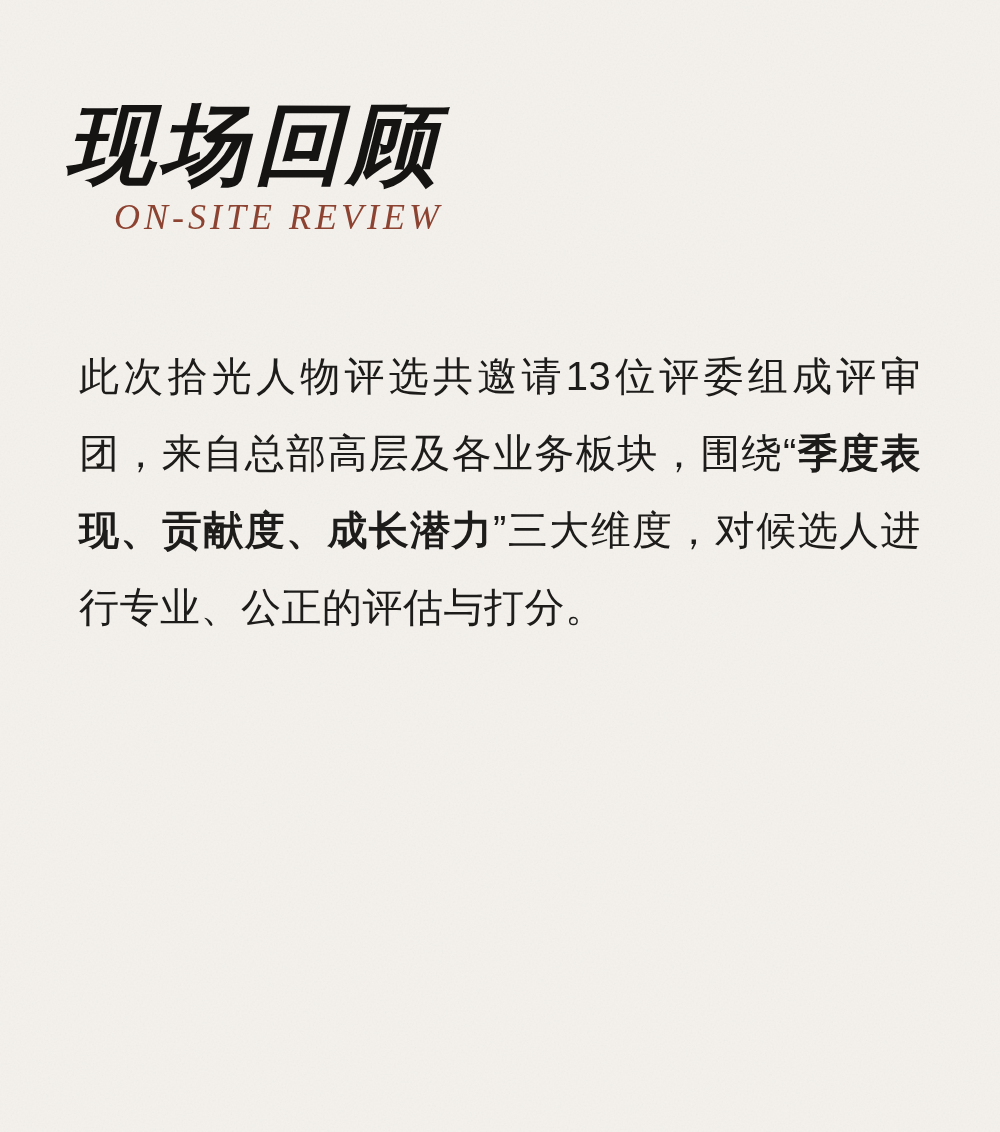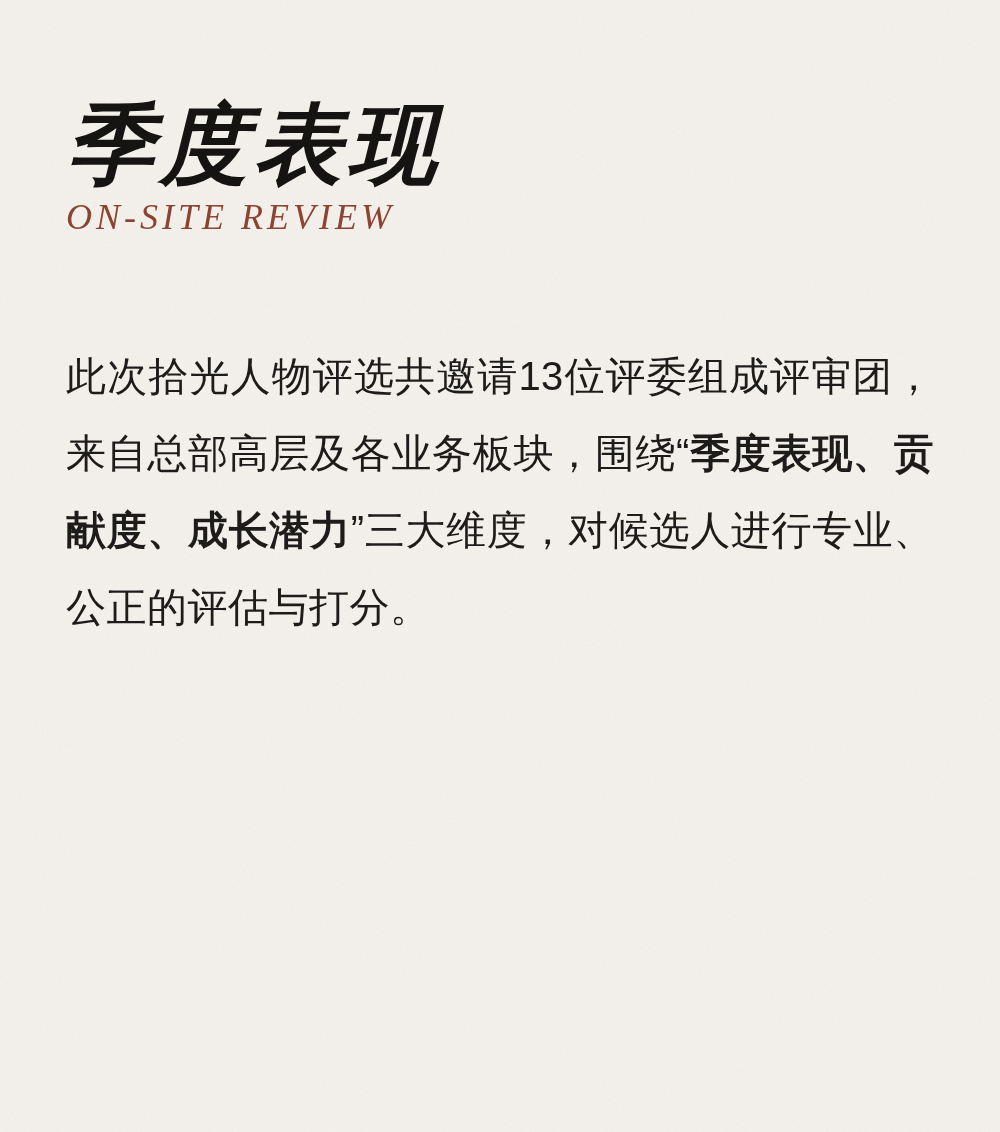--- a/index.html
+++ b/index.html
@@ -38,31 +38,32 @@
   }
   .subtitle {
     font-family: "Liberation Serif", "DejaVu Serif", serif;
     font-style: italic;
     font-weight: 400;
     font-size: 36px;
     line-height: 1.1;
     color: #8d4331;
     letter-spacing: 4px;
     margin-top: 8px;
+    margin-left: 48px;
   }
   .content {
     margin-top: 100px;
   }
   .content p {
     font-size: 40px;
     line-height: 77px;
     color: #1d1c1a;
     text-align: justify;
     text-justify: inter-ideograph;
-    margin: 0;
+    margin: 13px;
     letter-spacing: 0.5px;
   }
   .content p + p {
     margin-top: 95px;
   }
   .b {
     font-weight: 700;
   }
 </style>
 </head>
@@ -74,20 +75,20 @@
     <feColorMatrix type="saturate" values="0"></feColorMatrix>
     <feComponentTransfer>
       <feFuncA type="table" tableValues="0 0.07"></feFuncA>
     </feComponentTransfer>
   </filter>
   <rect width="100%" height="100%" filter="url(#grain)"></rect>
 </svg>
 
 <div class="page">
   <header>
-    <h1 class="title">季度表现</h1>
+    <h1 class="title">现场回顾</h1>
     <div class="subtitle">ON-SITE REVIEW</div>
   </header>
 
   <main class="content">
     <p><span>此次拾光人物评选共邀请13位评委组成评审团，来自总部高层及各业务板块，围绕“</span><span class="b">季度表现、贡献度、成长潜力</span><span>”三大维度，对候选人进行专业、公正的评估与打分。</span></p>
   </main>
 </div>
 
 </body></html>

